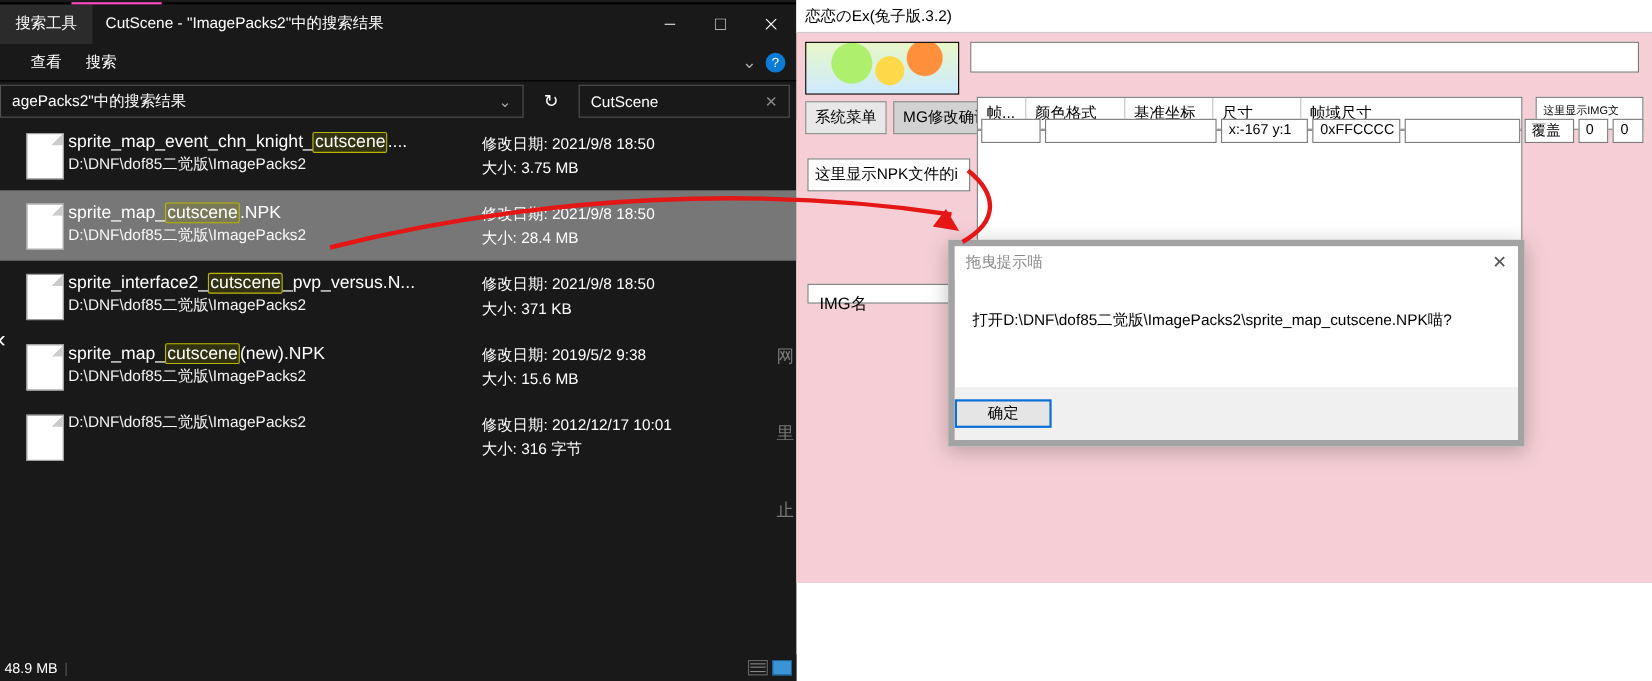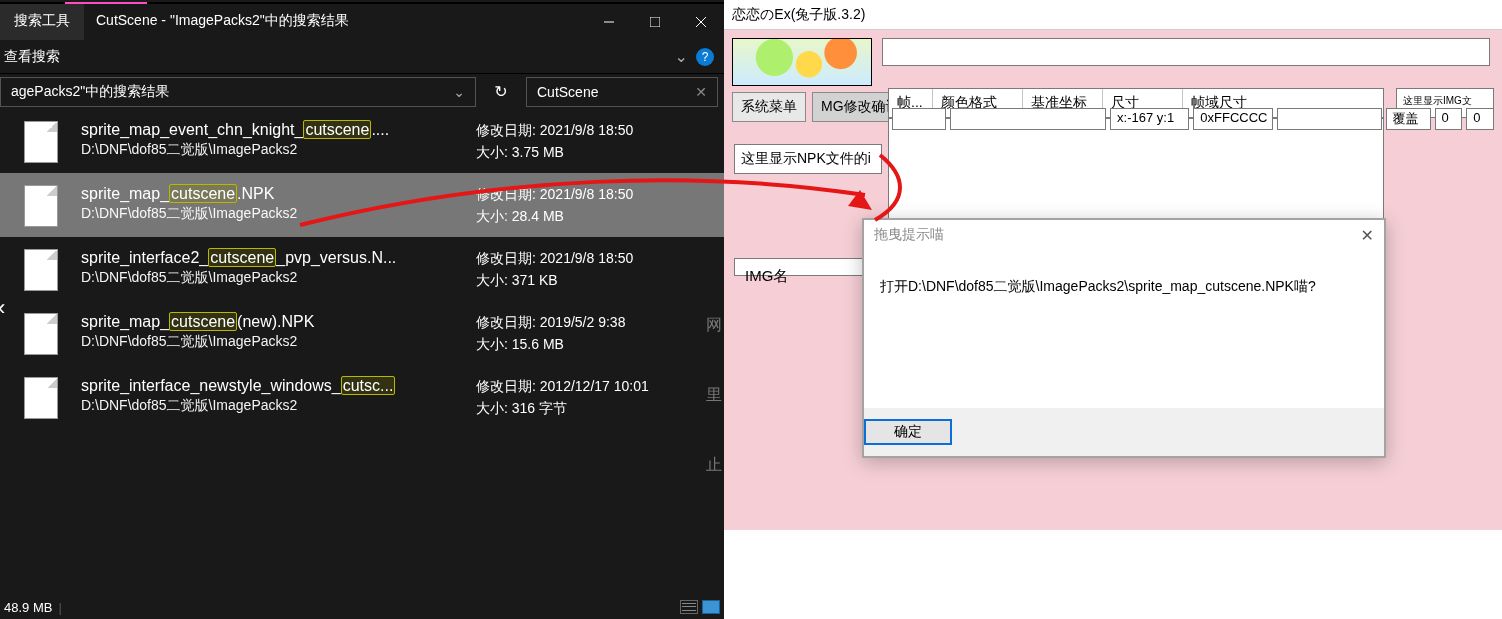--- a/index.html
+++ b/index.html
@@ -8,33 +8,33 @@
 
 .explorer { position: absolute; left: 0; top: 0; width: 724px; height: 619px; background: #191919; color: #fff; }
 .ex-top-bar { height: 4px; background: #000; border-top: 2px solid #1a1a1a; position: relative; }
 .ex-pink { position: absolute; top: 0; left: 65px; width: 82px; height: 2px; background: #ff4dbf; }
 .ex-title-row { display: flex; align-items: stretch; height: 36px; background: #191919; }
 .ex-tab-active { background: #2b2b2b; color: #fff; padding: 8px 14px; font-size: 14px; }
 .ex-title { color: #fff; padding: 8px 12px; font-size: 14px; flex: 1; }
 .win-btns { display: flex; }
 .win-btn { width: 46px; display: flex; align-items: center; justify-content: center; color: #fff; font-size: 12px; }
 .win-btn svg { width: 10px; height: 10px; }
-.ex-menu-row { display: flex; align-items: center; height: 34px; background: #191919; border-bottom: 1px solid #000; padding-left: 4px; position: relative; }
+.ex-menu-row { display: flex; align-items: center; height: 34px; background: #191919; border-bottom: 1px solid #000; padding-left: 28px; gap: 22px; position: relative; }
 .ex-menu-item { color: #fff; font-size: 14px; }
 .ex-menu-right { position: absolute; right: 10px; display: flex; align-items: center; gap: 8px; }
 .help-circle { width: 18px; height: 18px; border-radius: 50%; background: #0b7bd6; color: #fff; font-size: 12px; display: flex; align-items: center; justify-content: center; }
 .ex-addr-row { display: flex; align-items: center; height: 35px; background: #191919; gap: 10px; padding: 0 0 0 0; }
 .ex-addr { flex: 1; height: 30px; background: #191919; border: 1px solid #535353; color: #fff; font-size: 14px; display: flex; align-items: center; padding: 0 10px; justify-content: space-between; }
 .ex-refresh { width: 30px; text-align: center; color: #fff; }
 .ex-search { width: 192px; height: 30px; background: #191919; border: 1px solid #535353; color: #fff; font-size: 14px; display: flex; align-items: center; padding: 0 10px; justify-content: space-between; margin-right: 6px; }
 .ex-search-x { color: #888; }
 .chev { color: #aaa; }
 
 .file-list { position: relative; }
-.file-row { display: flex; align-items: flex-start; padding: 10px 10px 10px 24px; gap: 23px; }
+.file-row { display: flex; align-items: flex-start; padding: 10px 10px 10px 24px; gap: 4px; }
 .file-row.sel { background: #777777; }
 .file-icon { width: 34px; height: 42px; background: #fff; border: 1px solid #999; position: relative; flex: none; margin-top: 2px; }
 .file-icon::before { content: ""; position: absolute; top: 0; right: 0; width: 10px; height: 10px; background: linear-gradient(135deg, transparent 50%, #ccc 50%); }
 .file-main { width: 372px; }
 .file-name { color: #fff; font-size: 16px; line-height: 22px; white-space: nowrap; overflow: hidden; text-overflow: ellipsis; }
 .file-path { color: #fff; font-size: 14px; opacity: .95; }
 .file-meta { color: #fff; font-size: 14px; }
 .file-meta div { line-height: 22px; }
 .hl { border: 1px solid #b8b800; background: rgba(128,128,0,.25); padding: 0 1px; border-radius: 2px; }
 .nav-chevron-left { position: absolute; left: -2px; top: 295px; color: #fff; font-size: 22px; }
@@ -67,21 +67,21 @@
 .gh-cell:last-child { border-right: none; }
 .ex-right-box { position: absolute; right: 8px; top: 58px; width: 98px; height: 30px; background: #fff; border: 1px solid #7a7a7a; padding: 5px 6px; font-size: 10px; overflow: hidden; white-space: nowrap; margin-left: 32px; }
 .npk-hint { position: absolute; left: 10px; top: 114px; height: 30px; width: 148px; background: #fff; border: 1px solid #7a7a7a; font-size: 14px; padding: 5px 6px; overflow: hidden; white-space: nowrap; }
 .big-white { position: absolute; left: 164px; top: 88px; right: 118px; height: 132px; background: #fff; border: 1px solid #7a7a7a; }
 .img-panel { position: absolute; left: 10px; top: 228px; right: 118px; bottom: 22px; background: #fff; border: 1px solid #7a7a7a; padding: 8px 10px; font-size: 15px; }
 .ex-bottom-row { position: absolute; left: 168px; right: 8px; bottom: 0; height: 22px; display: flex; gap: 4px; }
 .bb { background: #fff; border: 1px solid #7a7a7a; font-size: 13px; padding: 1px 6px; white-space: nowrap; overflow: hidden; }
 .bb.sm { width: 30px; }
 
 
-.dialog { position: absolute; left: 862px; top: 218px; width: 524px; height: 240px; background: #fff; border: 2px solid #a3a3a3; box-shadow: 0 4px 18px rgba(0,0,0,.25); }
+.dialog { position: absolute; left: 862px; top: 218px; width: 524px; height: 188px; background: #fff; border: 6px solid #a3a3a3; box-shadow: 0 4px 18px rgba(0,0,0,.25); }
 .dlg-title { height: 30px; background: #fff; color: #8a8a8a; font-size: 14px; display: flex; align-items: center; padding: 0 10px; border-bottom: 0; }
 .dlg-close { margin-left: auto; color: #555; font-size: 16px; }
 .dlg-body { padding: 28px 1px 10px 16px; font-size: 14px; color: #000; }
 .dlg-foot { position: absolute; bottom: 0; left: 0; right: 0; height: 48px; background: #f0f0f0; display: flex; align-items: center; padding-right: 14px; }
 .dlg-ok { width: 88px; height: 26px; background: #e5e5e5; border: 2px solid #0a6fd6; font-size: 14px; }
 
 
 .annot { position: absolute; left: 0; top: 0; width: 1502px; height: 619px; pointer-events: none; }
 </style>
 </head>
@@ -176,21 +176,20 @@
           <div class="file-path">D:\DNF\dof85二觉版\ImagePacks2</div>
         </div>
         <div class="file-meta">
           <div>修改日期: 2019/5/2 9:38</div>
           <div>大小: 15.6 MB</div>
         </div>
       </div>
       <div class="file-row">
         <div class="file-icon"></div>
         <div class="file-main">
-          <div class="file-name">sprite_interface_newstyle_windows_<span class="hl">cutsc...</span></div>
           <div class="file-path">D:\DNF\dof85二觉版\ImagePacks2</div>
         </div>
         <div class="file-meta">
           <div>修改日期: 2012/12/17 10:01</div>
           <div>大小: 316 字节</div>
         </div>
       </div>
     </div>
 
   <div class="status-bar">

